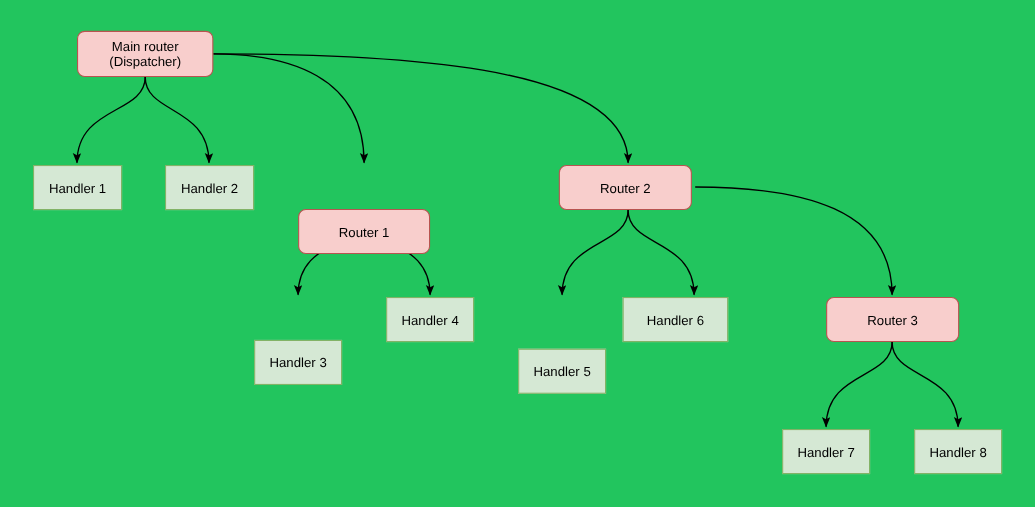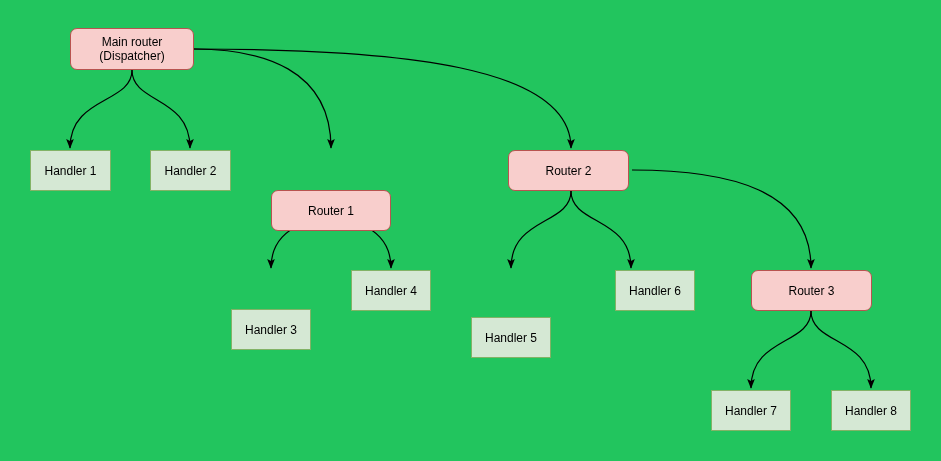--- a/index.html
+++ b/index.html
@@ -82,19 +82,19 @@
   <div id="node-layer">
       <div class="node node-router" style="left: 70px; top: 28px; width: 124px; height: 42px;"><span class="node-label">Main router
 (Dispatcher)</span></div>
       <div class="node node-handler" style="left: 30px; top: 150px; width: 81px; height: 41px; justify-content: center;"><span class="node-label">Handler 1</span></div>
       <div class="node node-handler" style="left: 150px; top: 150px; width: 81px; height: 41px;"><span class="node-label">Handler 2</span></div>
       <div class="node node-router" style="left: 271px; top: 150px; width: 120px; height: 41px; margin-top: 40px;"><span class="node-label">Router 1</span></div>
       <div class="node node-router" style="left: 508px; top: 150px; width: 121px; height: 41px;"><span class="node-label">Router 2</span></div>
       <div class="node node-handler" style="left: 231px; top: 270px; width: 80px; height: 41px; margin-top: 39px;"><span class="node-label">Handler 3</span></div>
       <div class="node node-handler" style="left: 351px; top: 270px; width: 80px; height: 41px;"><span class="node-label">Handler 4</span></div>
       <div class="node node-handler" style="left: 471px; top: 270px; width: 80px; height: 41px; margin-top: 47px;"><span class="node-label">Handler 5</span></div>
-      <div class="node node-handler" style="left: 615px; top: 270px; width: 80px; height: 41px;"><span class="node-label">Handler 6</span></div>
+      <div class="node node-handler" style="left: 566px; top: 270px; width: 96px; height: 41px;"><span class="node-label">Handler 6</span></div>
       <div class="node node-router" style="left: 751px; top: 270px; width: 121px; height: 41px; justify-content: center;"><span class="node-label">Router 3</span></div>
       <div class="node node-handler" style="left: 711px; top: 390px; width: 80px; height: 41px;"><span class="node-label">Handler 7</span></div>
       <div class="node node-handler" style="left: 831px; top: 390px; width: 80px; height: 41px;"><span class="node-label">Handler 8</span></div>
     </div>
 
 </div>
 
 </body></html>

